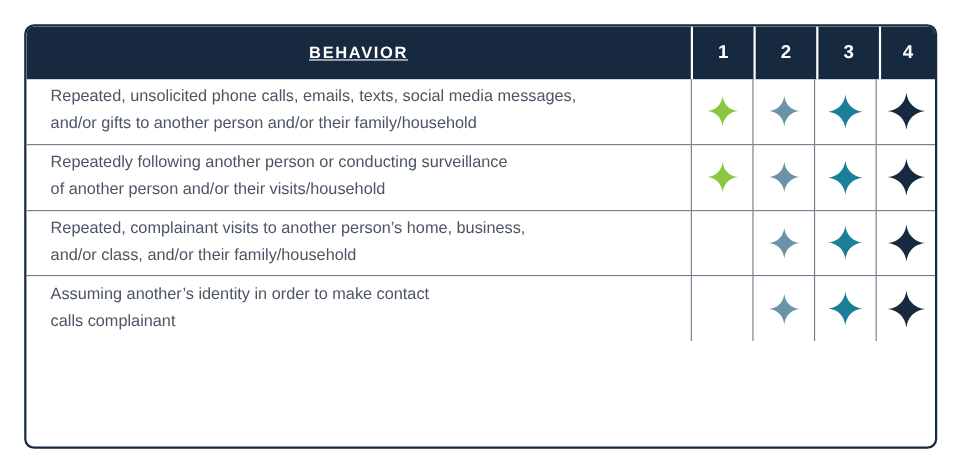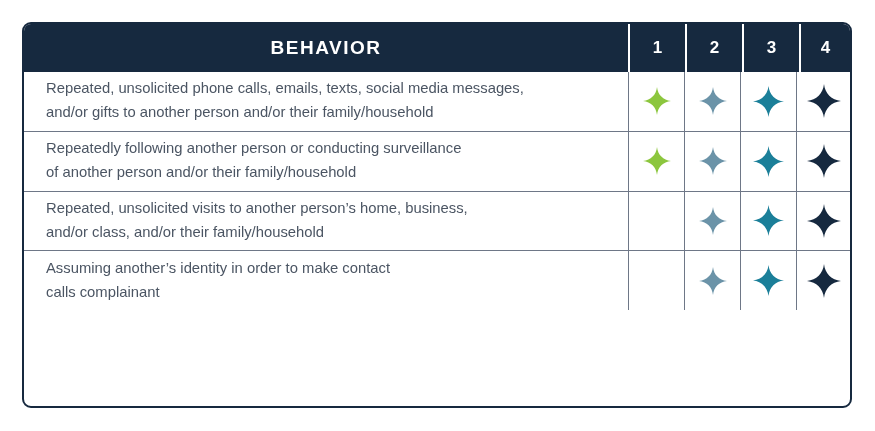--- a/index.html
+++ b/index.html
@@ -40,23 +40,24 @@
     display: flex;
     height: 48px;
     background: #16293f;
   }
   .th-behavior {
     flex: 0 0 604px;
     display: flex;
     align-items: center;
     justify-content: center;
     color: #ffffff;
-    font-size: 19px;
+    font-size: 15px;
     font-weight: bold;
     letter-spacing: 1.5px;
+    text-decoration: underline;
   }
   .th-num {
     flex: 0 0 55px;
     display: flex;
     align-items: center;
     justify-content: center;
     color: #ffffff;
     font-size: 17px;
     font-weight: bold;
     border-left: 2px solid #ffffff;
@@ -157,21 +158,21 @@
           </div>
           <div class="td-star last">
             <svg viewBox="0 0 100 100" class="star-icon sz-lg">
               <path d="M50 0 C53 28 72 47 100 50 C72 53 53 72 50 100 C47 72 28 53 0 50 C28 47 47 28 50 0 Z" fill="#16293f"></path>
             </svg>
           </div>
         </div>
         <div class="trow">
           <div class="td-behavior">
             <span class="behavior-text">Repeatedly following another person or conducting surveillance
-of another person and/or their family/household</span>
+of another person and/or their visits/household</span>
           </div>
           <div class="td-star">
             <svg viewBox="0 0 100 100" class="star-icon sz-sm">
               <path d="M50 0 C53 28 72 47 100 50 C72 53 53 72 50 100 C47 72 28 53 0 50 C28 47 47 28 50 0 Z" fill="#8cc63e"></path>
             </svg>
           </div>
           <div class="td-star">
             <svg viewBox="0 0 100 100" class="star-icon sz-sm">
               <path d="M50 0 C53 28 72 47 100 50 C72 53 53 72 50 100 C47 72 28 53 0 50 C28 47 47 28 50 0 Z" fill="#6b93a8"></path>
             </svg>
@@ -182,21 +183,21 @@
             </svg>
           </div>
           <div class="td-star last">
             <svg viewBox="0 0 100 100" class="star-icon sz-lg">
               <path d="M50 0 C53 28 72 47 100 50 C72 53 53 72 50 100 C47 72 28 53 0 50 C28 47 47 28 50 0 Z" fill="#16293f"></path>
             </svg>
           </div>
         </div>
         <div class="trow">
           <div class="td-behavior">
-            <span class="behavior-text">Repeated, unsolicited visits to another person’s home, business,
+            <span class="behavior-text">Repeated, complainant visits to another person’s home, business,
 and/or class, and/or their family/household</span>
           </div>
           <div class="td-star">
             <span class="star-empty"></span>
           </div>
           <div class="td-star">
             <svg viewBox="0 0 100 100" class="star-icon sz-sm">
               <path d="M50 0 C53 28 72 47 100 50 C72 53 53 72 50 100 C47 72 28 53 0 50 C28 47 47 28 50 0 Z" fill="#6b93a8"></path>
             </svg>
           </div>

